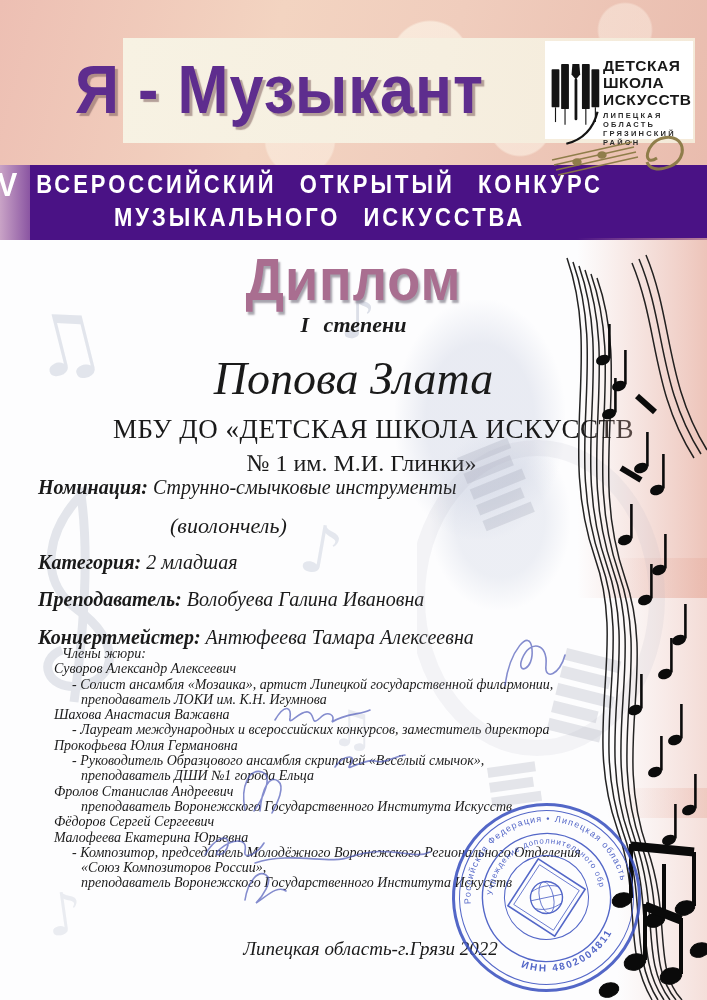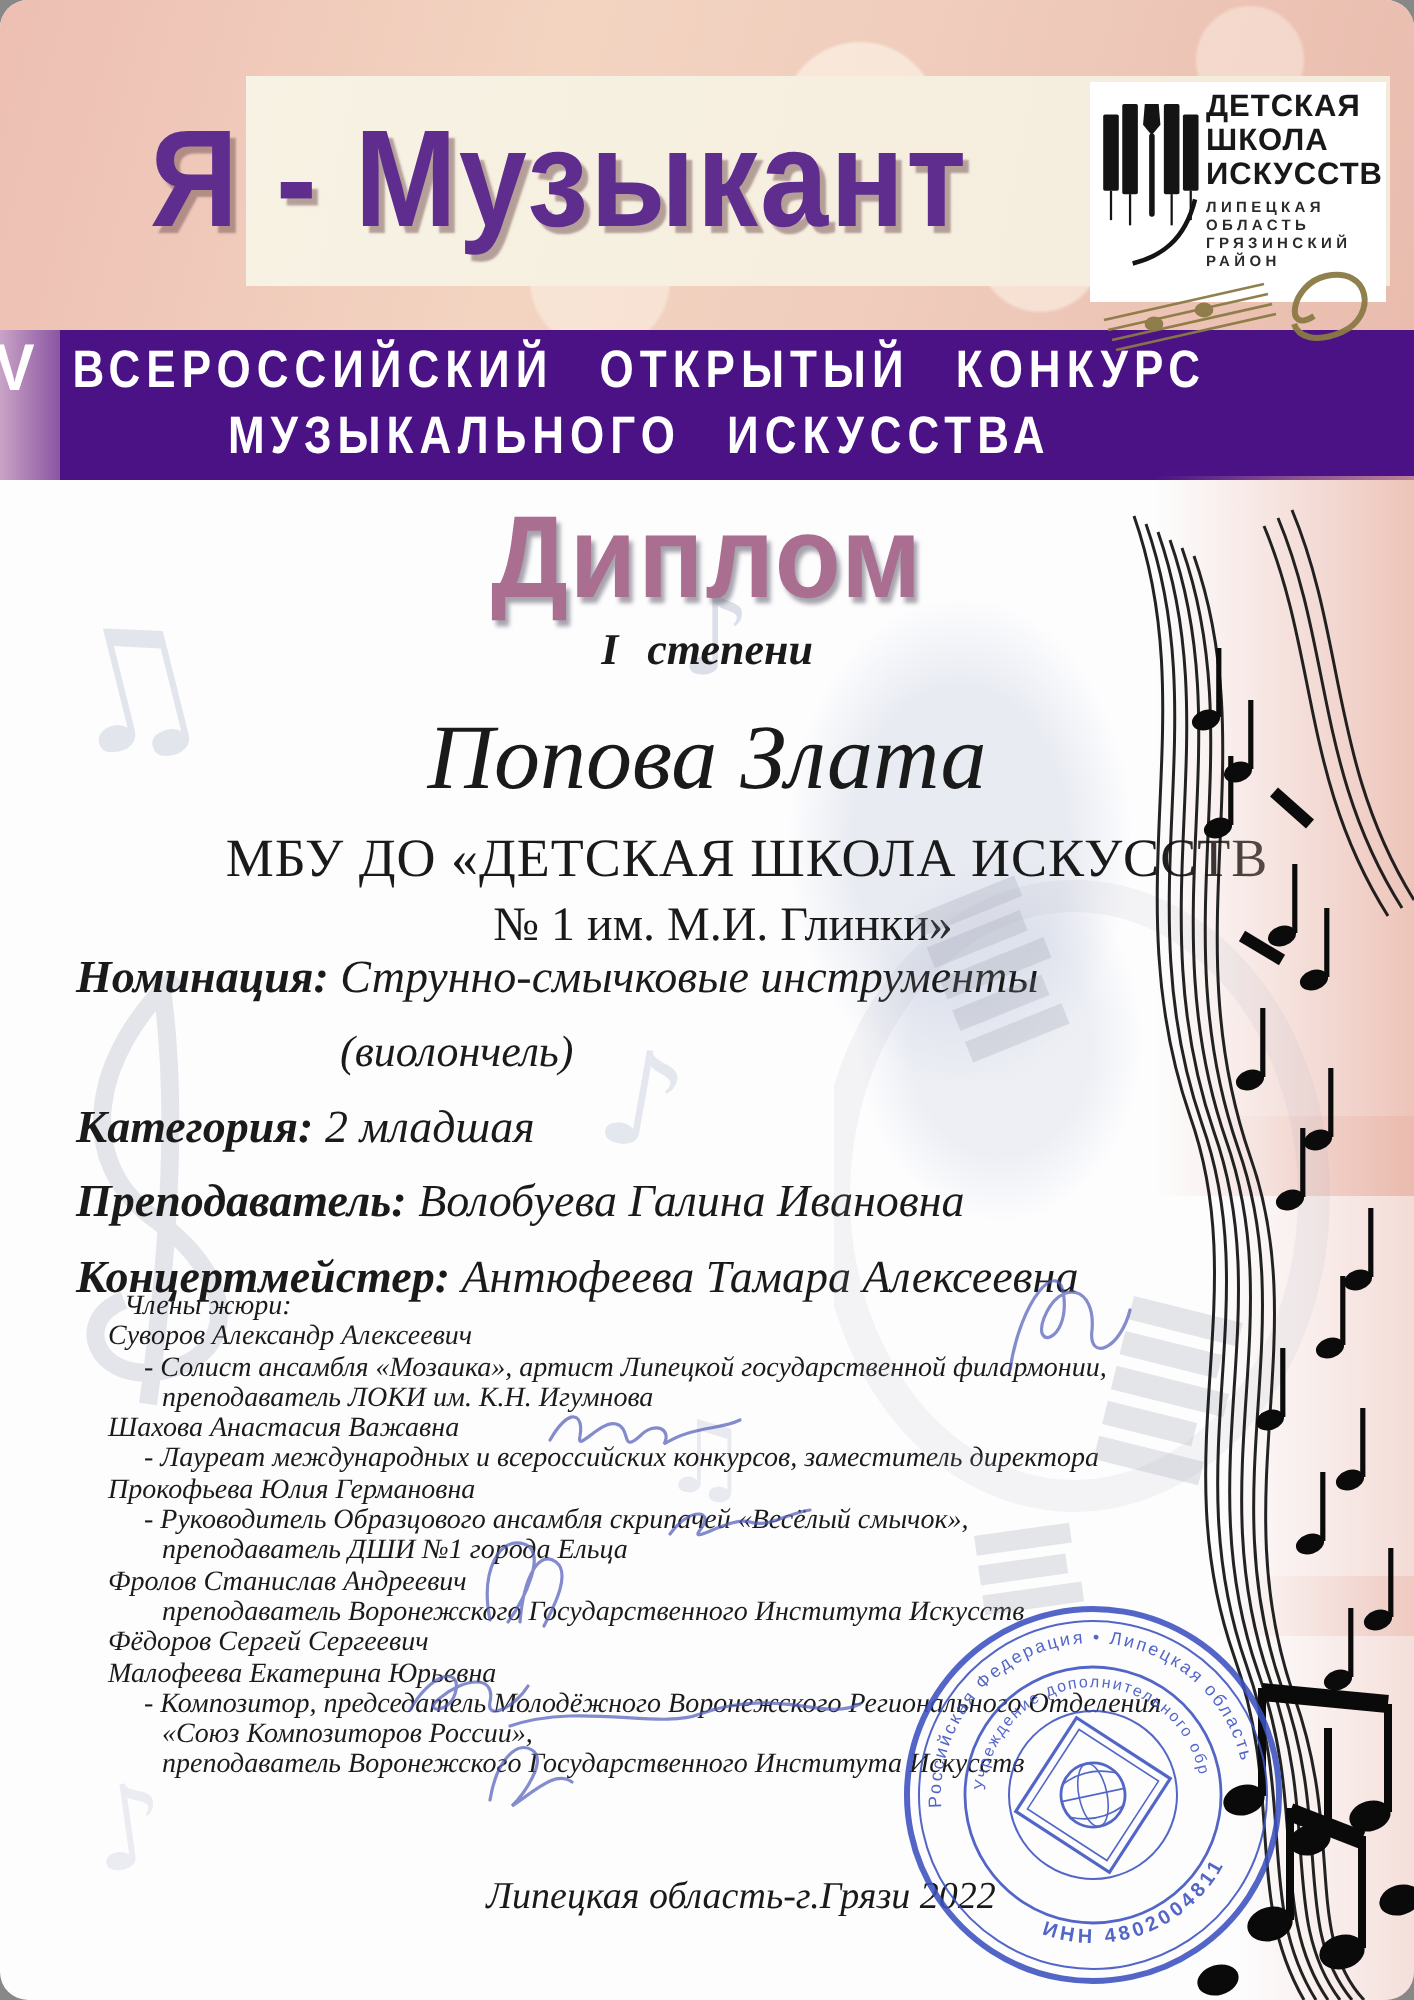--- a/index.html
+++ b/index.html
@@ -1,34 +1,34 @@
 <!DOCTYPE html>
 <html lang="ru" style="--title-purple: #5e2d8e; --banner-purple: #4a1285; --banner-left-light: #c9a3c6; --banner-left-dark: #8a55a2; --diplom-mauve: #a96e90; --header-pink: #eec0b4; --cream: #f6f1e2; --stamp-blue: #3c52c0; --ink-blue: #5560bb; --gold: #8b7a45;"><head>
 <meta charset="utf-8">
 <style>
   html,body{margin:0;padding:0;background:#888;}
   .cert{position:relative;width:707px;height:1000px;margin:0 auto;background:#fdfdfe;overflow:hidden;
-        font-family:"Liberation Serif",serif;color:#1a1a1a;border-radius:14px;}
+        font-family:"Liberation Serif",serif;color:#1a1a1a;}
   .cert *{box-sizing:border-box;}
   
   .header-bg{position:absolute;left:0;top:0;width:707px;height:165px;
     background:
       radial-gradient(circle at 430px 60px, rgba(255,252,240,.55) 0 38px, transparent 40px),
       radial-gradient(circle at 520px 125px, rgba(255,250,238,.5) 0 30px, transparent 32px),
       radial-gradient(circle at 300px 140px, rgba(255,248,236,.45) 0 34px, transparent 36px),
       radial-gradient(circle at 625px 30px, rgba(255,248,238,.4) 0 26px, transparent 28px),
       linear-gradient(105deg,#edbfb3 0%,#f3d4c1 38%,#f0cdbd 62%,#e9bcae 100%);}
   .cream-band{position:absolute;left:123px;top:38px;width:572px;height:105px;
     background:linear-gradient(100deg,#f7f2e3 0%,#f6efe0 55%,#f4ead9 100%);}
   .main-title{position:absolute;left:22px;top:42px;width:515px;height:96px;line-height:96px;
     text-align:center;font-family:"Liberation Sans",sans-serif;font-weight:700;font-size:60px;
     color:var(--title-purple,#5e2d8e);letter-spacing:1px;transform:scale(1.02,1.15);
     text-shadow:3px 3px 1px rgba(125,92,92,.55);white-space:nowrap;}
-  .logo-box{position:absolute;left:545px;top:41px;width:148px;height:110px;background:#ffffff;
-    display:flex;align-items:flex-start;padding:4px 2px 2px 4px;}
+  .logo-box{position:absolute;left:545px;top:41px;width:148px;height:98px;background:#ffffff;
+    display:flex;align-items:flex-start;padding:16px 2px 2px 4px;}
   .logo-icon{flex:0 0 52px;height:92px;}
   .logo-texts{flex:1;padding-left:2px;font-family:"Liberation Sans",sans-serif;}
   .logo-main div{font-size:15.5px;font-weight:700;color:#181818;letter-spacing:.5px;line-height:17px;}
   .logo-sub{margin-top:3px;}
   .logo-sub div{font-size:7.5px;font-weight:700;color:#2a2a2a;letter-spacing:2.2px;line-height:9px;}
   
   .banner{position:absolute;left:0;top:165px;width:707px;height:75px;display:flex;}
   .banner-left{position:relative;width:124px;height:75px;
     background:linear-gradient(90deg,var(--banner-left-light,#c9a3c6),var(--banner-left-dark,#8a55a2));}
   .banner-v{position:absolute;right:13px;top:3px;color:#fff;font-family:"Liberation Sans",sans-serif;
@@ -40,21 +40,21 @@
   
   .abs{position:absolute;}
   .centered{left:0;width:707px;text-align:center;}
   .diplom{top:248px;font-family:"Liberation Sans",sans-serif;font-weight:700;font-size:54px;
     color:var(--diplom-mauve,#a96e90);letter-spacing:1px;transform:scaleY(1.08);
     text-shadow:2px 3px 2px rgba(95,90,105,.55);}
   .degree{top:312px;font-size:22px;font-weight:700;font-style:italic;word-spacing:9px;}
   .recipient{top:352px;font-size:46px;font-style:italic;}
   .school1{top:414px;font-size:27px;padding-left:40px;letter-spacing:.5px;}
   .school2{top:450px;font-size:24px;padding-left:16px;}
-  .labrow{left:38px;font-size:23px;font-style:italic;white-space:nowrap;}
+  .labrow{left:38px;font-size:20px;font-style:italic;white-space:nowrap;}
   .labrow b{font-weight:700;}
   .nomination{top:476px;}
   .note{top:513px;left:170px;font-size:22px;font-style:italic;}
   .category{top:551px;}
   .teacher{top:588px;}
   .concertmaster{top:626px;}
   
   .jury{position:absolute;left:54px;top:646px;width:560px;font-size:14px;font-style:italic;
     line-height:15.3px;}
   .jury .jh{margin-left:8px;}

